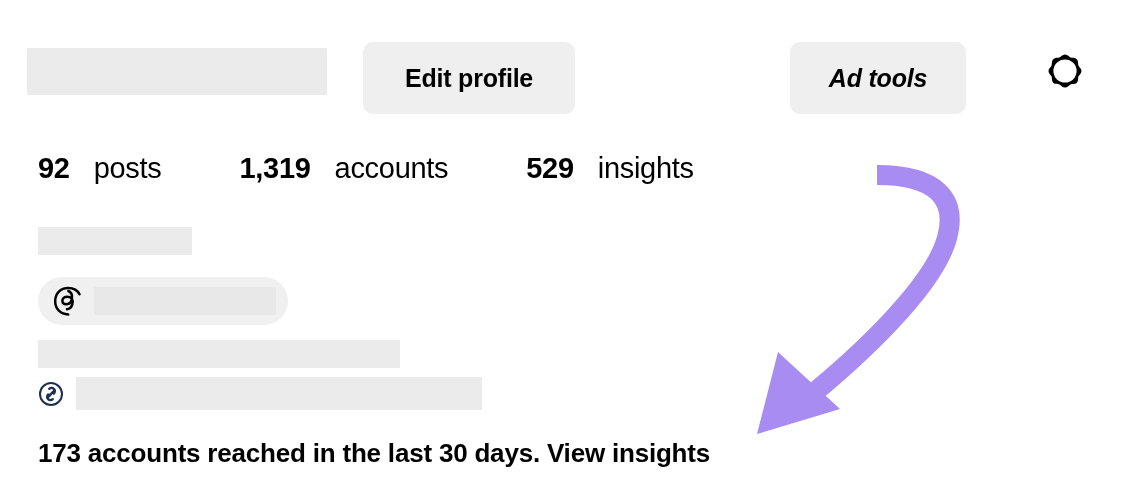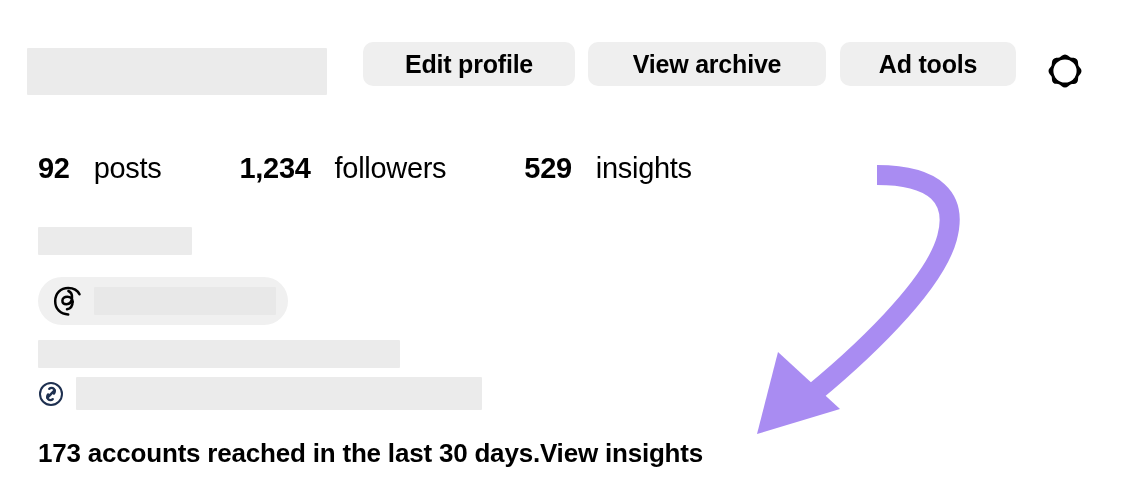--- a/index.html
+++ b/index.html
@@ -29,38 +29,38 @@
     left: 27px;
     top: 48px;
     width: 300px;
     height: 47px;
     background: #ebebeb;
     border-radius: 1px;
   }
   .action-btn {
     position: absolute;
     top: 42px;
-    height: 44px;
+    height: 72px;
     background: #efefef;
     border: none;
     border-radius: 10px;
     font-family: "Liberation Sans", sans-serif;
     font-size: 25px;
     font-weight: bold;
     color: #000000;
     letter-spacing: -0.2px;
     cursor: pointer;
     padding: 3px;
     display: flex;
     align-items: center;
     justify-content: center;
   }
   #btn-edit-profile { left: 363px; width: 212px; }
   #btn-view-archive { left: 588px; width: 238px; }
-  #btn-ad-tools     { left: 840px; width: 176px; }
+  #btn-ad-tools     { left: 790px; width: 176px; font-style: italic; }
 
   .gear-btn {
     position: absolute;
     left: 1038px;
     top: 44px;
     width: 54px;
     height: 54px;
     background: transparent;
     border: none;
     padding: 0;
@@ -151,60 +151,59 @@
   
   .insights-line {
     position: absolute;
     left: 38px;
     top: 438px;
     font-size: 26px;
     letter-spacing: -0.2px;
     white-space: nowrap;
   }
   .insights-text { font-weight: bold; }
-  .insights-link { font-weight: bold; cursor: pointer; }
+  .insights-link { font-weight: bold; cursor: pointer; margin-left: 7px; }
 
   
   .annotation-arrow {
     position: absolute;
     left: 0;
     top: 0;
     width: 1136px;
     height: 500px;
     pointer-events: none;
   }
 </style>
 </head>
 <body>
 
 <div class="screen">
 
   <div class="username-redaction"></div>
 
   <button class="action-btn" id="btn-edit-profile">Edit profile</button>
 
-  <button class="action-btn" id="btn-view-archive">View archive</button>
 
   <button class="action-btn" id="btn-ad-tools">Ad tools</button>
 
   <button class="gear-btn">
     <svg width="54" height="54" viewBox="0 0 54 54">
       <path fill="#000000" d="M27 3.2c2.6 0 4.1 2.5 5.6 3.1 1.5.6 4.4-.2 6.2 1.6 1.8 1.8 1 4.7 1.6 6.2.6 1.5 3.1 3 3.1 5.6s-2.5 4.1-3.1 5.6c-.6 1.5.2 4.4-1.6 6.2-1.8 1.8-4.7 1-6.2 1.6-1.5.6-3 3.1-5.6 3.1s-4.1-2.5-5.6-3.1c-1.5-.6-4.4.2-6.2-1.6-1.8-1.8-1-4.7-1.6-6.2-.6-1.5-3.1-3-3.1-5.6s2.5-4.1 3.1-5.6c.6-1.5-.2-4.4 1.6-6.2 1.8-1.8 4.7-1 6.2-1.6 1.5-.6 3-3.1 5.6-3.1z" transform="translate(0,7.3)"></path>
       <circle cx="27" cy="27" r="11.6" fill="#ffffff"></circle>
     </svg>
   </button>
 
   <div class="stats">
     <div class="stat">
       <span class="stat-value">92</span>
       <span class="stat-label">posts</span>
     </div>
     <div class="stat">
-      <span class="stat-value">1,234</span>
-      <span class="stat-label">followers</span>
+      <span class="stat-value">1,319</span>
+      <span class="stat-label">accounts</span>
     </div>
     <div class="stat">
       <span class="stat-value">529</span>
       <span class="stat-label">insights</span>
     </div>
   </div>
 
   <div class="name-redaction"></div>
 
   <div class="threads-pill">

